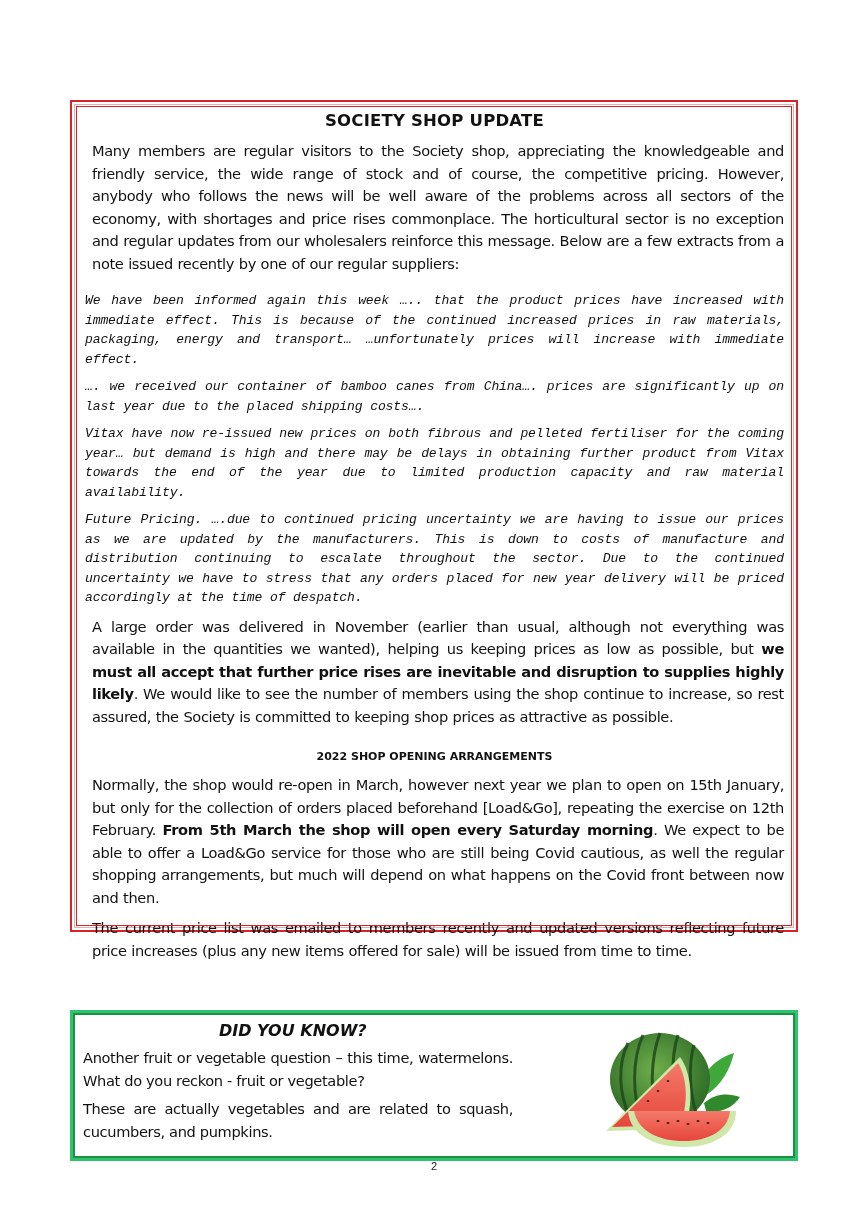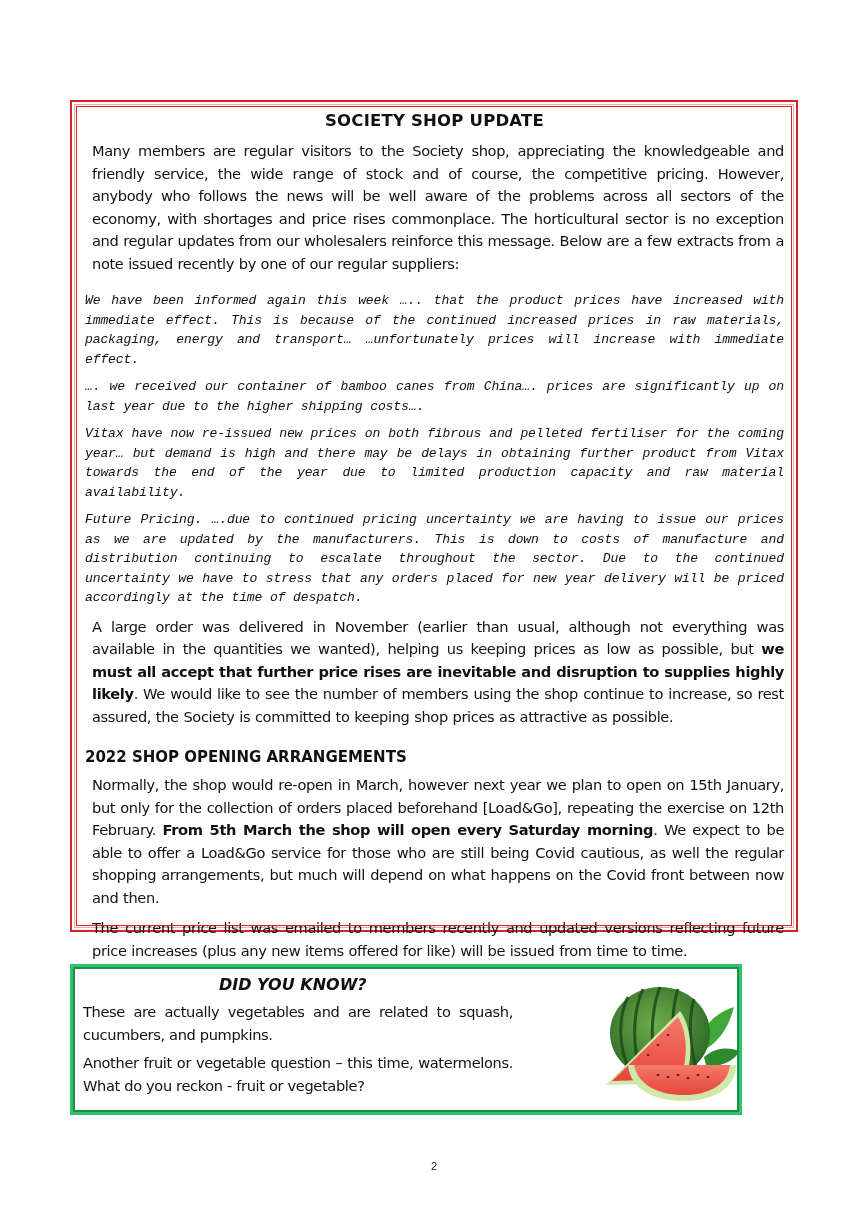--- a/index.html
+++ b/index.html
@@ -47,22 +47,23 @@
     }
     .section-title {
       text-align: center;
       font-weight: bold;
       font-size: 16.5px;
       letter-spacing: 0.2px;
       margin: 0 0 8px 0;
       line-height: 22px;
     }
     .subsection-title {
+      text-align: center;
       font-weight: bold;
-      font-size: 15px;
+      font-size: 11px;
       margin: 0 0 6px 0;
       line-height: 22px;
     }
     .body-para {
       font-size: 14.6px;
       line-height: 22.5px;
       text-align: justify;
       margin: 0 0 8px 7px;
       letter-spacing: -0.35px;
       word-spacing: 0.4px;
@@ -76,22 +77,22 @@
       margin: 0 0 8px 0;
       letter-spacing: -0.15px;
     }
     .spacer-top { height: 8px; }
     .spacer-sub { height: 10px; }
     .b { font-weight: bold; }
 
     .green-box {
       position: absolute;
       left: 70px;
-      top: 964px;
-      width: 672px;
+      top: 1010px;
+      width: 728px;
       height: 151px;
       box-sizing: border-box;
       border: 3px solid #2ec46b;
       background: #ffffff;
     }
     .green-box::after {
       content: "";
       position: absolute;
       left: 0; top: 0; right: 0; bottom: 0;
       border: 2px solid #1f8f48;
@@ -137,40 +138,40 @@
   </style>
 </head>
 <body>
 
 <div class="red-box">
   <div class="red-inner">
     <h1 class="section-title">SOCIETY SHOP UPDATE</h1>
     <p class="body-para">Many members are regular visitors to the Society shop, appreciating the knowledgeable and friendly service, the wide range of stock and of course, the competitive pricing.  However, anybody who follows the news will be well aware of the problems across all sectors of the economy, with shortages and price rises commonplace.  The horticultural sector is no exception and regular updates from our wholesalers reinforce this message.  Below are a few extracts from a note issued recently by one of our regular suppliers:</p>
     <div class="spacer-top"></div>
     <p class="quote-para">We have been informed again this week ….. that the product prices have increased with immediate effect. This is because of the continued increased prices in raw materials, packaging, energy and transport… …unfortunately prices will increase with immediate effect.</p>
-    <p class="quote-para">…. we received our container of bamboo canes from China…. prices are significantly up on last year due to the higher shipping costs….</p>
+    <p class="quote-para">…. we received our container of bamboo canes from China…. prices are significantly up on last year due to the placed shipping costs….</p>
     <p class="quote-para">Vitax have now re-issued new prices on both fibrous and pelleted fertiliser for the coming year… but demand is high and there may be delays in obtaining further product from Vitax towards the end of the year due to limited production capacity and raw material availability.</p>
     <p class="quote-para">Future Pricing.  ….due to continued pricing uncertainty we are having to issue our prices as we are updated by the manufacturers.  This is down to costs of manufacture and distribution continuing to escalate throughout the sector.  Due to the continued uncertainty we have to stress that any orders placed for new year delivery will be priced accordingly at the time of despatch.</p>
     <p class="body-para">
       <span>A large order was delivered in November (earlier than usual, although not everything was available in the quantities we wanted), helping us keeping prices as low as possible, but </span><span class="b">we must all accept that further price rises are inevitable and disruption to supplies highly likely</span><span>.  We would like to see the number of members using the shop continue to increase, so rest assured, the Society is committed to keeping shop prices as attractive as possible.</span>
     </p>
     <div class="spacer-sub"></div>
     <h2 class="subsection-title">2022 SHOP OPENING ARRANGEMENTS</h2>
     <p class="body-para">
       <span>Normally, the shop would re-open in March, however next year we plan to open on 15th January, but only for the collection of orders placed beforehand [Load&amp;Go], repeating the exercise on 12th February.  </span><span class="b">From 5th March the shop will open every Saturday morning</span><span>. We expect to be able to offer a Load&amp;Go service for those who are still being Covid cautious, as well the regular shopping arrangements, but much will depend on what happens on the Covid front between now and then.</span>
     </p>
-    <p class="body-para">The current price list was emailed to members recently and updated versions reflecting future price increases (plus any new items offered for like) will be issued from time to time.</p>
+    <p class="body-para">The current price list was emailed to members recently and updated versions reflecting future price increases (plus any new items offered for sale) will be issued from time to time.</p>
   </div>
 </div>
 
 <div class="green-box">
   <div class="green-inner">
     <h2 class="dyk-title">DID YOU KNOW?</h2>
+    <p class="dyk-para">Another fruit or vegetable question – this time, watermelons.  What do you reckon - fruit or vegetable?</p>
     <p class="dyk-para">These are actually vegetables and are related to squash, cucumbers, and pumpkins.</p>
-    <p class="dyk-para">Another fruit or vegetable question – this time, watermelons.  What do you reckon - fruit or vegetable?</p>
   </div>
   <svg class="watermelon" viewBox="0 0 160 128">
     <defs>
       <radialGradient id="rindGrad" cx="45%" cy="40%" r="60%">
         <stop offset="0%" stop-color="#6fae4a"></stop>
         <stop offset="100%" stop-color="#2e6b28"></stop>
       </radialGradient>
       <linearGradient id="fleshGrad" x1="0" y1="0" x2="0" y2="1">
         <stop offset="0%" stop-color="#f47a6a"></stop>
         <stop offset="100%" stop-color="#e6453b"></stop>

